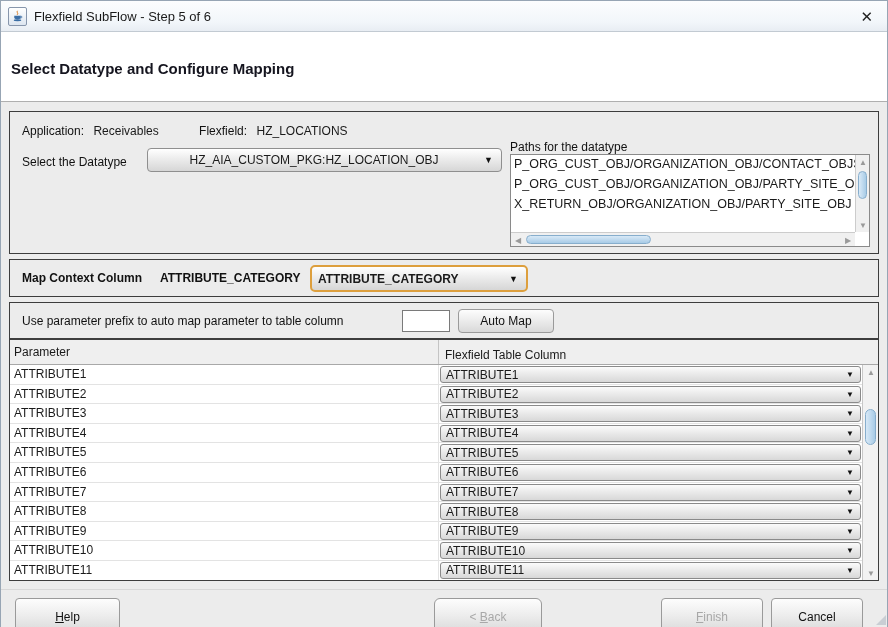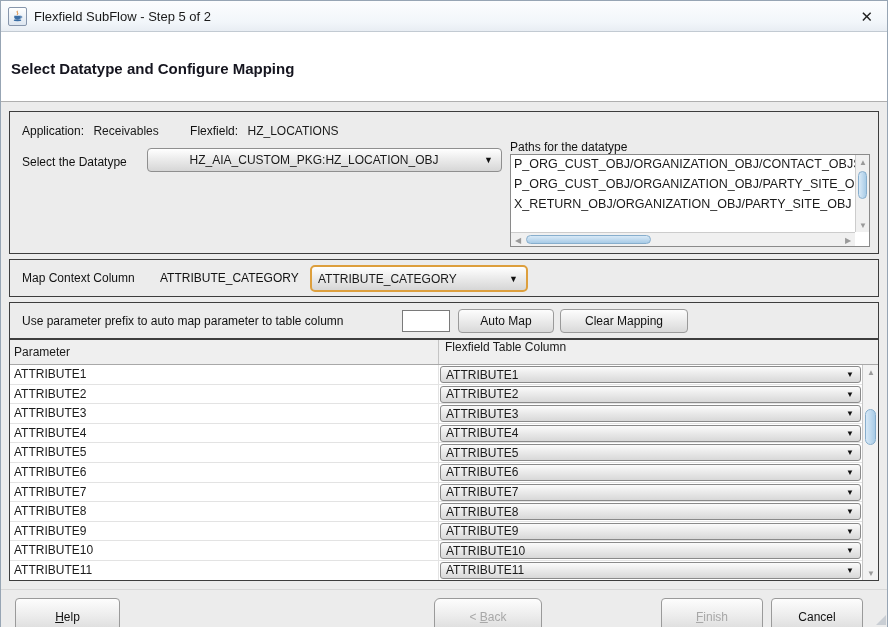--- a/index.html
+++ b/index.html
@@ -36,21 +36,21 @@
     display:flex; align-items:center; cursor:pointer; }
   .combo .ctext { flex:1; padding:0 6px; white-space:nowrap; overflow:hidden; }
   .combo .carrow { font-size:9px; color:#111; padding:0 8px 0 4px; }
   .combo.centered .ctext { text-align:center; }
   .combo.orange { border:2px solid #dd9f3d; border-radius:5px; }
 
   
   #box1 { left:8px; top:9px; width:870px; height:143px; }
   #app-row { position:absolute; left:12px; top:12px; }
   #app-row span { margin-right:6px; }
-  #app-row .gap { margin-right:28px; }
+  #app-row .gap { margin-right:37px; }
   #dt-label { position:absolute; left:12px; top:43px; }
   #dt-combo { left:137px; top:36px; width:355px; height:24px; }
 
   #paths-label { position:absolute; left:500px; top:28px; }
   .listbox { position:absolute; left:500px; top:42px; width:360px; height:93px;
     border:1px solid #8a8a8a; background:#ffffff; }
   .listrows { position:absolute; left:0; top:0; right:14px; height:74px; overflow:hidden; }
   .pathrow { height:20px; line-height:19px; padding-left:3px; white-space:nowrap;
     overflow:hidden; font-size:12.5px; }
   .vscroll { position:absolute; right:0; top:0; bottom:14px; width:14px;
@@ -58,42 +58,42 @@
   .hscroll { position:absolute; left:0; bottom:0; right:14px; height:14px;
     background:#f0f0f0; border-top:1px solid #cccccc; }
   .sarrow { position:absolute; font-size:8px; color:#9a9a9a; width:14px; height:14px;
     display:flex; align-items:center; justify-content:center; cursor:pointer; }
   .vthumb { position:absolute; left:2px; width:9px; border:1px solid #87aecd; border-radius:6px;
     background:linear-gradient(90deg,#d8e9f7,#a8cbe6); cursor:pointer; }
   .hthumb { position:absolute; top:2px; height:9px; border:1px solid #87aecd; border-radius:6px;
     background:linear-gradient(180deg,#d8e9f7,#a8cbe6); cursor:pointer; }
 
   
-  #box2 { left:8px; top:157px; width:870px; height:38px; }
+  #box2 { left:8px; top:157px; width:870px; height:38px;font-weight:bold; }
   #ctx-label { position:absolute; left:12px; top:11px; }
   #ctx-colname { position:absolute; left:150px; top:11px; }
   #ctx-combo { left:300px; top:5px; width:218px; height:27px; }
 
   
   #box3 { left:8px; top:200px; width:870px; height:37px; }
   #prefix-label { position:absolute; left:12px; top:11px; }
   #prefix-input { position:absolute; left:392px; top:7px; width:48px; height:22px;
     border:1px solid #7a7a7a; background:#ffffff; font:inherit; padding:0 3px; }
   .pushbtn { position:absolute; top:6px; height:24px; border:1px solid #9a9a9a; border-radius:4px;
     background:linear-gradient(180deg,#fdfdfd 0%,#ededed 45%,#d9d9d9 100%);
     font:inherit; cursor:pointer; color:#111; }
   #btn-automap { left:448px; width:96px; }
   #btn-clear { left:550px; width:128px; }
 
   
   #box4 { left:8px; top:237px; width:870px; height:242px; background:#ffffff; }
   .thead { position:absolute; left:0; top:0; right:0; height:25px; background:#efefef;
     border-bottom:1px solid #a8a8a8; display:flex; }
   .th1 { width:429px; border-right:1px solid #c4c4c4; padding:5px 0 0 4px; }
-  .th2 { flex:1; padding:0 0 0 6px; }
+  .th2 { flex:1; padding:8px 0 0 6px; }
   .tbody { position:absolute; left:0; top:25px; right:16px; bottom:0; overflow:hidden; }
   .trow { height:19.6px; display:flex; border-bottom:1px solid #e3e3e3; }
   .tc-param { width:429px; border-right:1px solid #e3e3e3; padding:2px 0 0 4px;
     white-space:nowrap; overflow:hidden; background:#ffffff; }
   .tc-col { flex:1; position:relative; padding:1px; }
   .rowcombo { position:relative; height:17px; border:1px solid #8a8a8a; border-radius:3px;
     background:linear-gradient(180deg,#fbfbfb 0%,#e9e9e9 50%,#d8d8d8 100%);
     display:flex; align-items:center; cursor:pointer; }
   .rowcombo .ctext { flex:1; padding:0 5px; font-size:12px; white-space:nowrap; overflow:hidden; }
   .rowcombo .carrow { font-size:8px; padding:0 6px 0 3px; color:#111; }
@@ -125,21 +125,21 @@
 
   <div class="titlebar">
     <span class="java-icon">
       <svg width="13" height="13" viewBox="0 0 16 16">
         <path d="M8 1 C6 3 10 4 7.5 6" fill="none" stroke="#d87f2a" stroke-width="1.2"></path>
         <path d="M4 7 h8 v2 a4 2.6 0 0 1 -8 0 z" fill="#3b6ea5"></path>
         <path d="M12 7.6 c2 0 2 2.2 -0.5 2.4" fill="none" stroke="#3b6ea5" stroke-width="1.1"></path>
         <ellipse cx="8" cy="12.6" rx="4.6" ry="1.1" fill="#3b6ea5"></ellipse>
       </svg>
     </span>
-    <span class="title-text">Flexfield SubFlow - Step 5 of 2</span>
+    <span class="title-text">Flexfield SubFlow - Step 5 of 6</span>
     <span class="close-btn">✕</span>
   </div>
 
   <div class="headerarea">
     <h1>Select Datatype and Configure Mapping</h1>
   </div>
 
   <div class="content">
 
     <div class="gbox" id="box1">
@@ -184,21 +184,20 @@
       <div class="combo orange" id="ctx-combo">
         <span class="ctext">ATTRIBUTE_CATEGORY</span>
         <span class="carrow">▼</span>
       </div>
     </div>
 
     <div class="gbox" id="box3">
       <span class="lbl" id="prefix-label">Use parameter prefix to auto map parameter to table column</span>
       <input id="prefix-input" value="" style="">
       <button class="pushbtn" id="btn-automap">Auto Map</button>
-      <button class="pushbtn" id="btn-clear">Clear Mapping</button>
     </div>
 
     <div class="gbox" id="box4">
       <div class="thead">
         <div class="th1">Parameter</div>
         <div class="th2">Flexfield Table Column</div>
       </div>
       <div class="tbody">
   <div class="trow">
     <div class="tc-param">ATTRIBUTE1</div>

